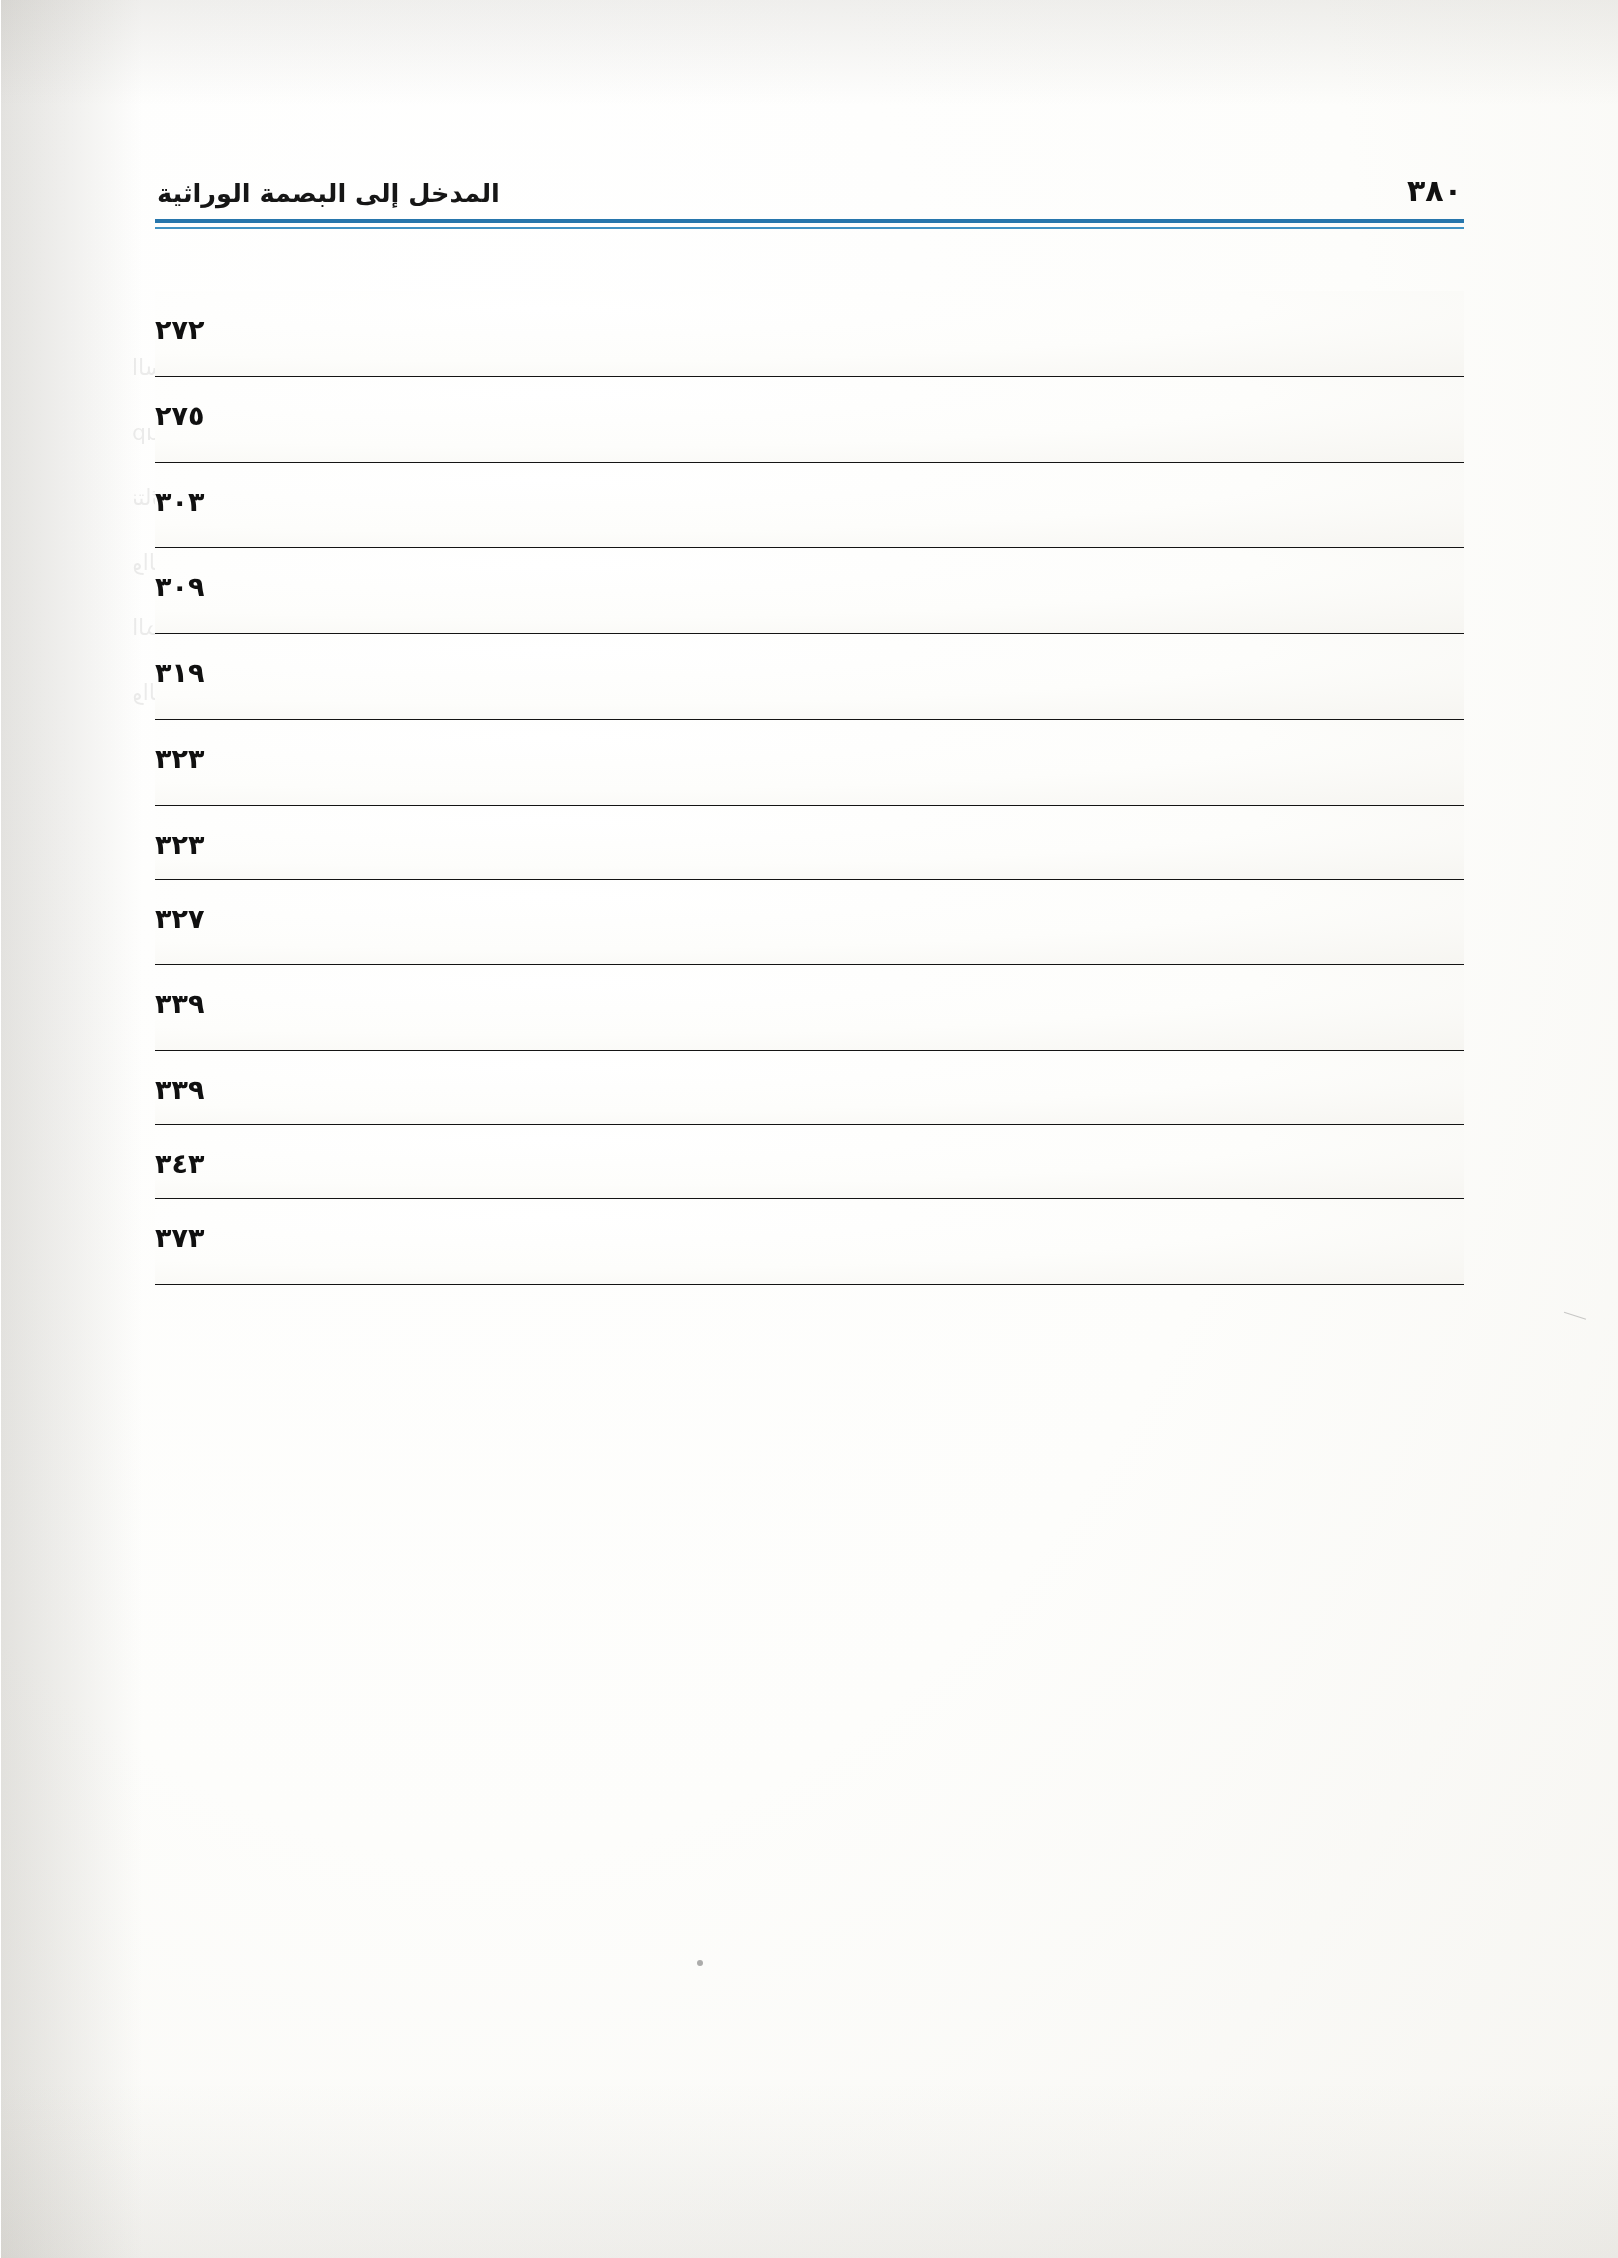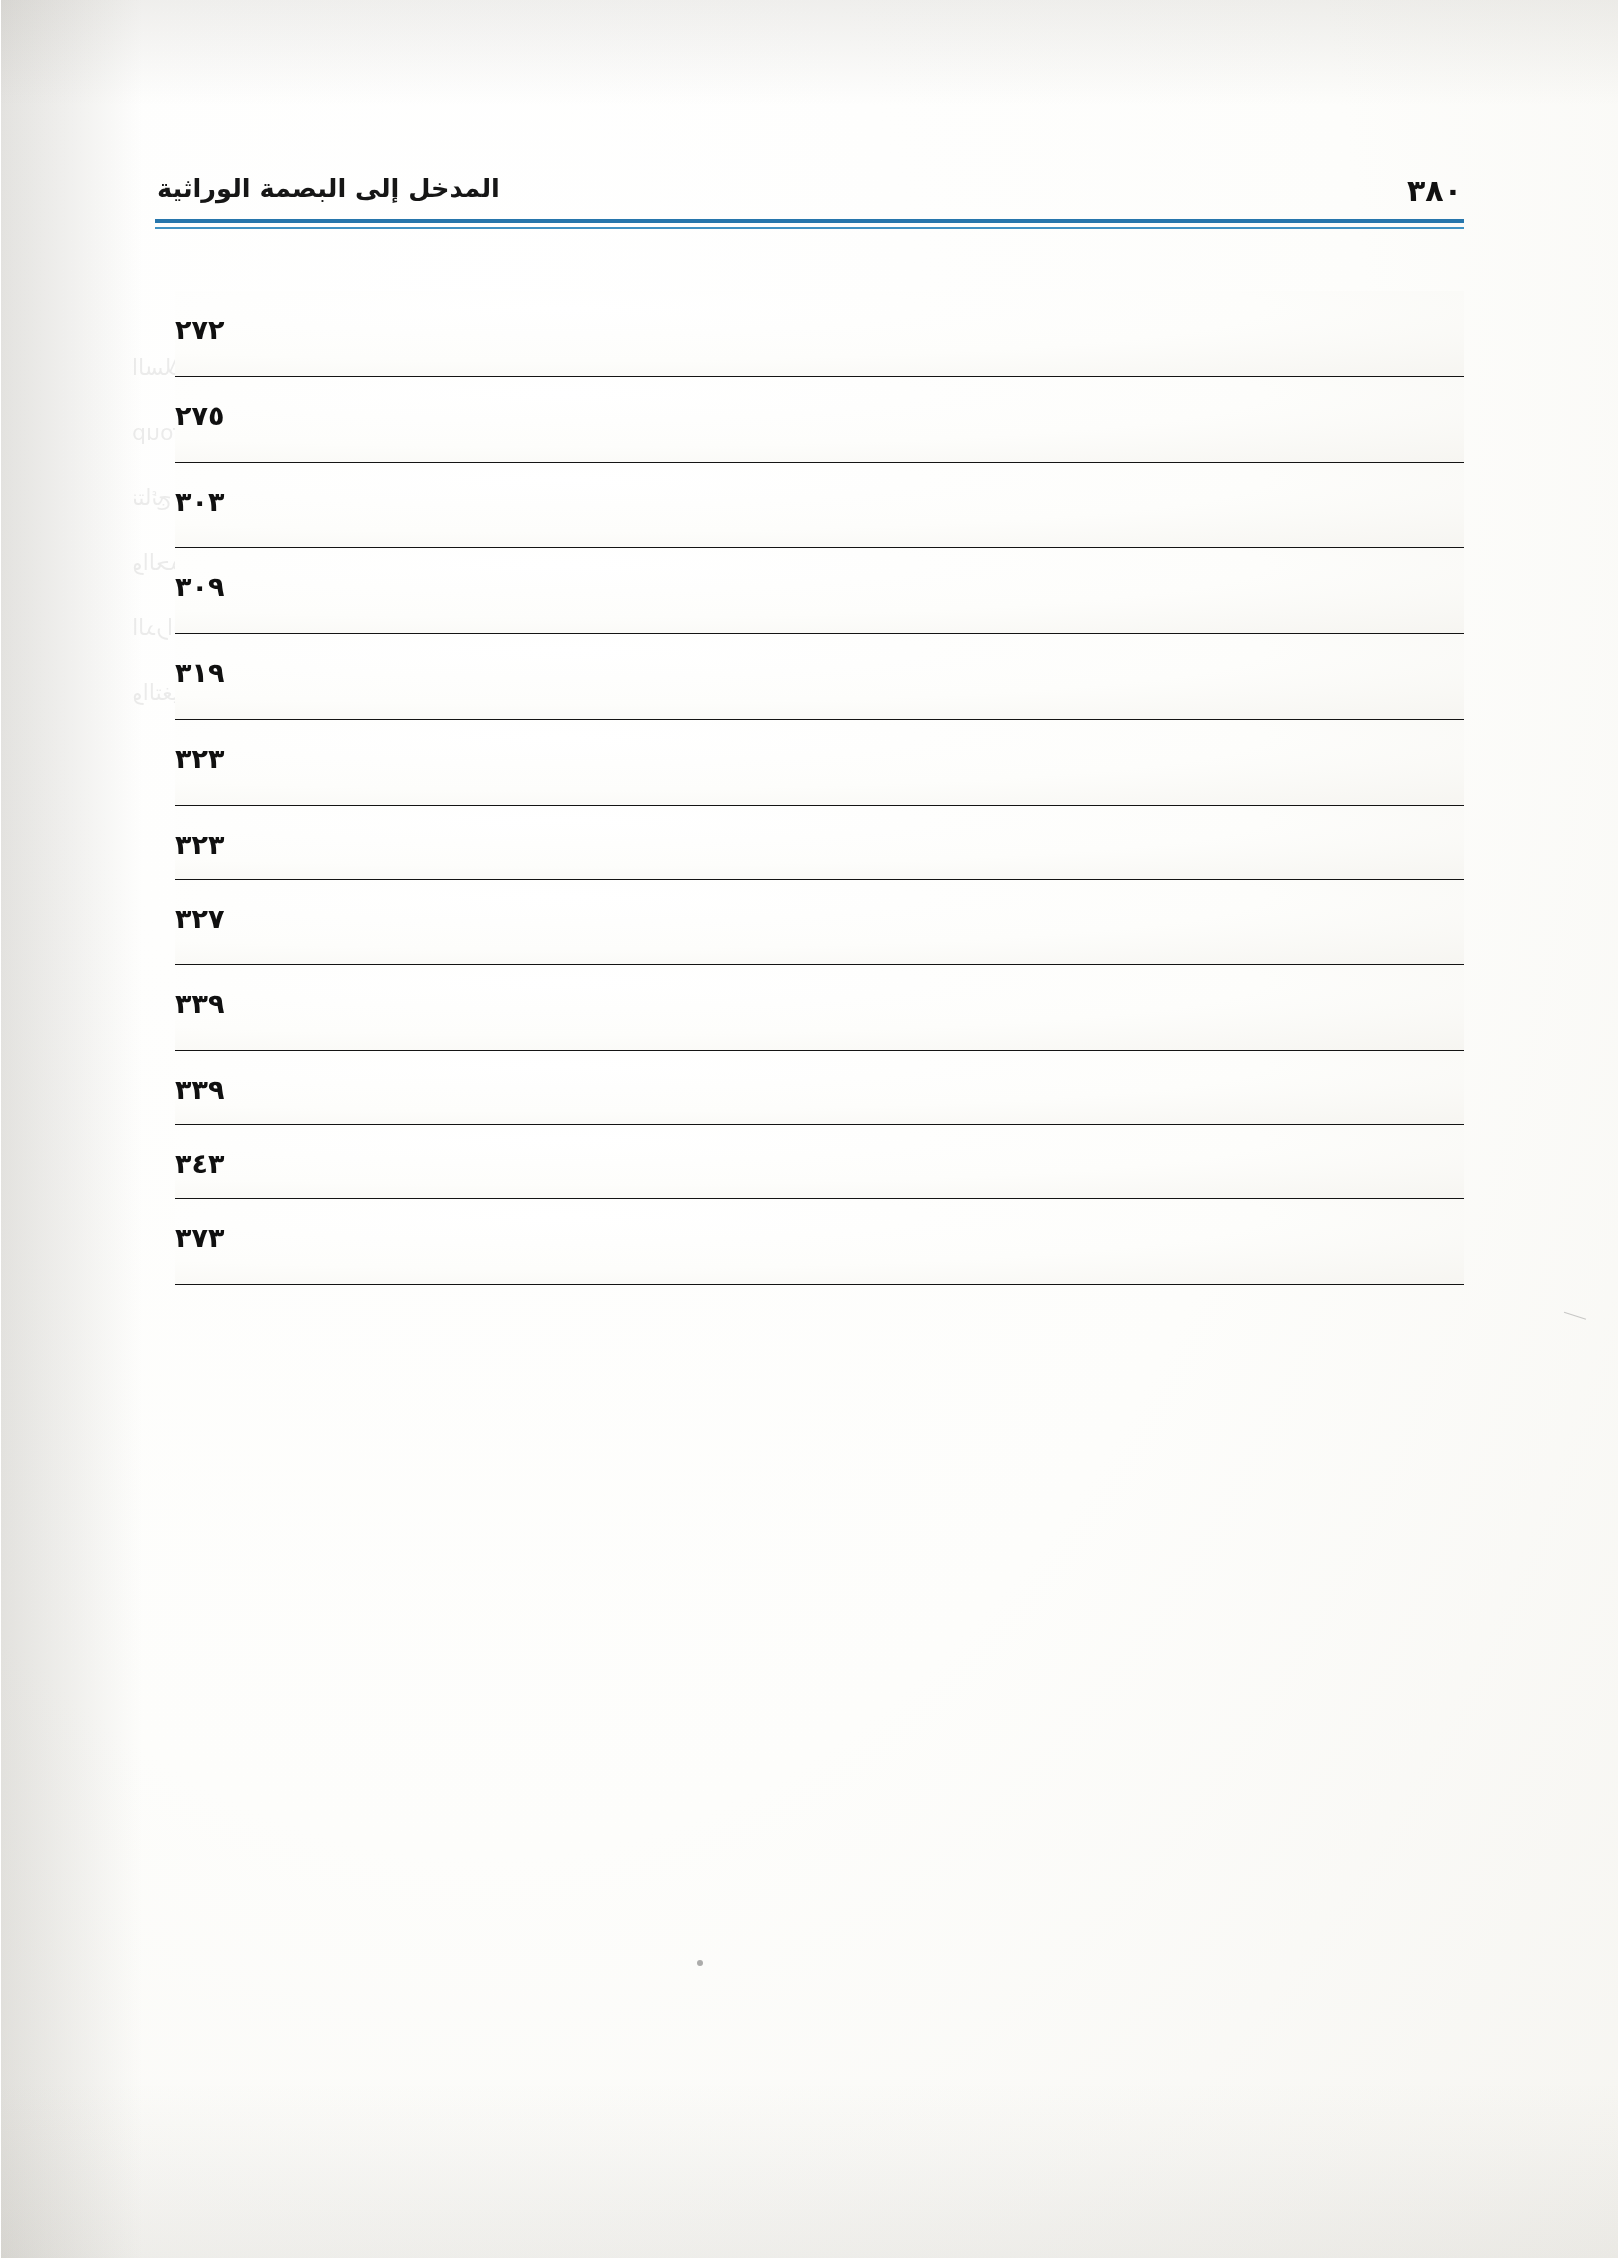--- a/index.html
+++ b/index.html
@@ -71,20 +71,21 @@
   }
 
   
   .header {
     position: absolute;
     top: 173px;
     left: 157px;
     right: 157px;
     display: flex;
     flex-direction: row-reverse;
+    align-items: flex-end;
     justify-content: space-between;
   }
   .header-title {
     font-size: 25.6px;
     font-weight: 700;
     letter-spacing: 0;
     color: #161616;
   }
   .header-folio {
     font-size: 30px;
@@ -118,21 +119,20 @@
     right: 155px;
   }
   .toc-row {
     position: relative;
     display: flex;
     flex-direction: row-reverse;
     align-items: baseline;
     border-bottom: 1.8px solid #141414;
     padding: 0 7px 8.8px 7px;
     margin-bottom: 0;
-    margin-left: 20px;
   }
   .toc-row.tall  { height: 76px; }
   .toc-row.short { height: 64px; }
   .toc-row .label {
     font-size: 27px;
     font-weight: 700;
     color: #101010;
     white-space: nowrap;
     padding-top: 23px;
   }

